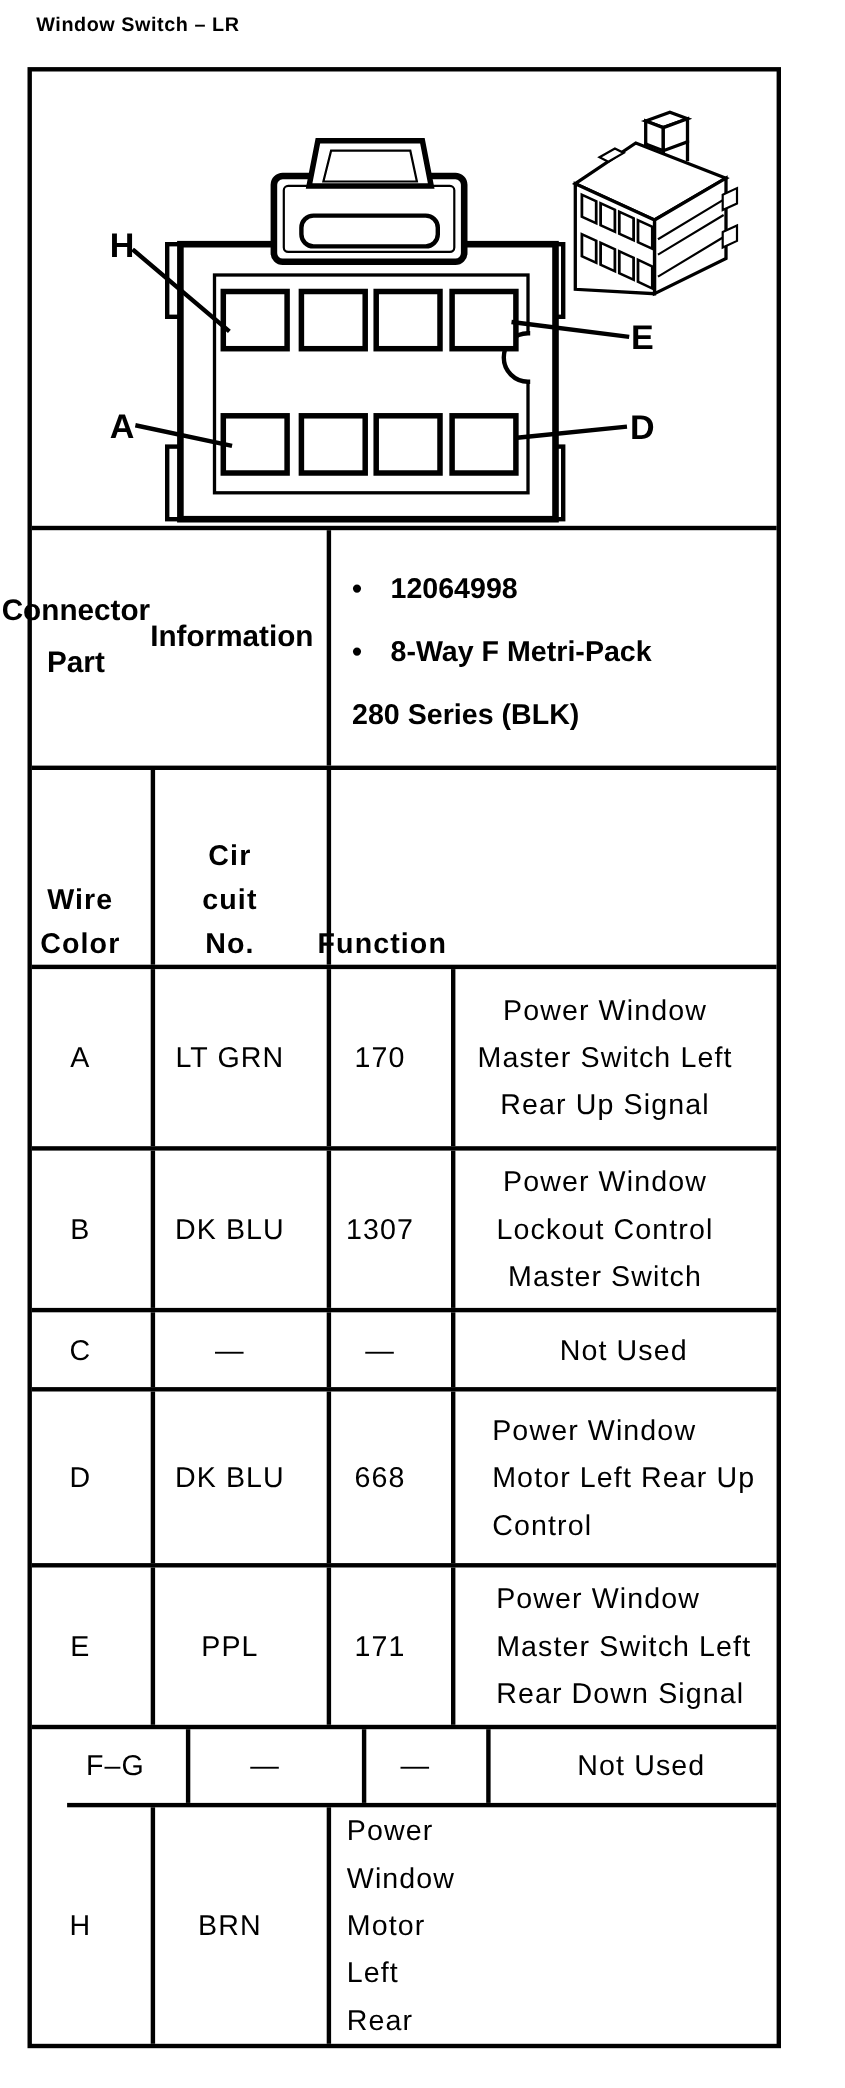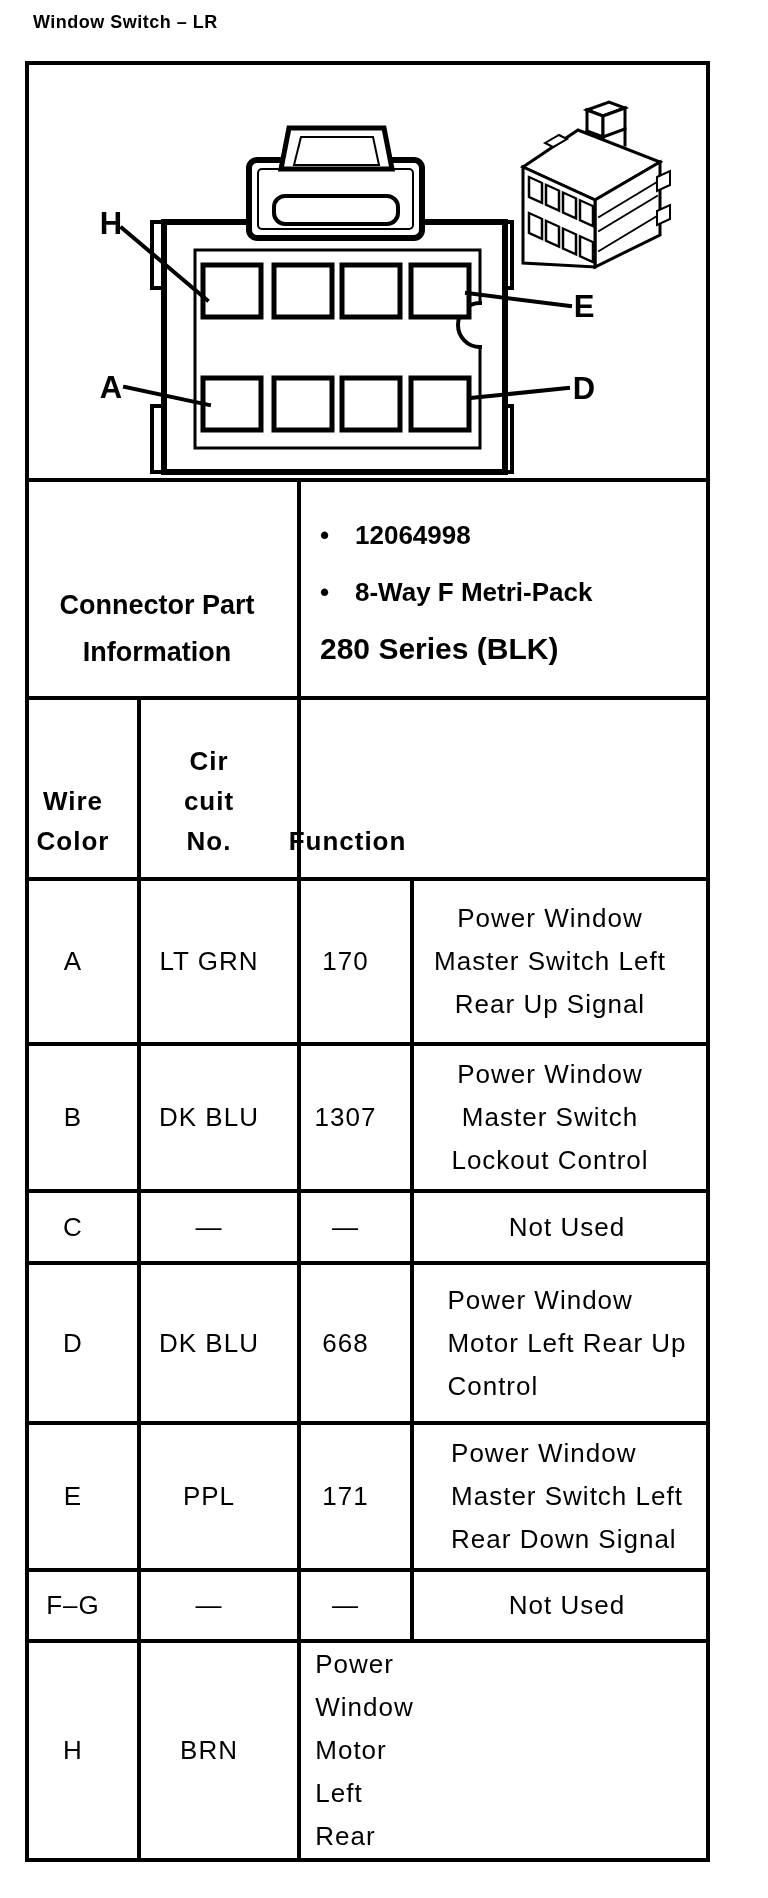--- a/index.html
+++ b/index.html
@@ -18,47 +18,47 @@
   }
   .sec-diagram { height:433px; border-bottom:4px solid #000; overflow:hidden; }
   .sec-diagram svg { display:block; }
 
   .sec-partinfo {
     height:227px; border-bottom:4px solid #000;
     display:grid; grid-template-columns:272px 1fr;
   }
   .pi-heading {
     border-right:4px solid #000;
-    display:flex; flex-direction:column; justify-content:flex-end; align-items:center;
+    display:flex; flex-direction:row; justify-content:flex-end; align-items:center;
     padding-bottom:20px; padding-right:12px;
     font-weight:bold; font-size:27px; line-height:47px; text-align:center;
   }
   .pi-details { padding:36px 10px 0 19px; }
   .pi-item { display:flex; font-weight:bold; font-size:26px; line-height:34px; margin-bottom:23px; }
   .pi-bullet { width:35px; }
-  .pi-cont { font-weight:bold; font-size:30px; line-height:34px;margin-top:12px; }
+  .pi-cont { font-weight:bold; font-size:26px; line-height:34px;margin-top:12px; }
 
   .pt-row {
     display:grid; grid-template-columns:112px 160px 113px 1fr;
     border-bottom:4px solid #000;
   }
   .pt-row:last-child { border-bottom:none; flex:1; }
   .h-header { height:188px; }
   .h171 { height:171px; } .h153 { height:153px; } .h75 { height:75px; }
-  .h166 { height:166px; } .h152 { height:152px; } .h74 { height:74px; }
+  .h166 { height:166px; } .h152 { height:152px; } .h74 { height:74px;margin-left:32px; }
   .c {
     display:flex; align-items:center; justify-content:center;
     border-right:4px solid #000;
     font-size:26px; letter-spacing:1px; padding-right:20px;
     text-align:center; line-height:43px;
   }
   .c.last { border-right:none; }
   .c.fn-left { justify-content:center; text-align:left; padding-right:8px; padding-left:22px; }
   .hc {
-    align-items:flex-end; padding-bottom:16px;
+    align-items:flex-end; padding-bottom:0;
     font-weight:bold; line-height:40px;
   }
 </style>
 </head>
 <body>
 
 <div class="page-title">Window Switch – LR</div>
 
 <div class="doc-box">
 
@@ -207,22 +207,22 @@
     </div>
   </div>
 
   <div class="pt-row h153">
     <div class="c">B</div>
     <div class="c">DK BLU</div>
     <div class="c">1307</div>
     <div class="c last">
       <div>
         <div>Power Window</div>
+        <div>Lockout Control</div>
         <div>Master Switch</div>
-        <div>Lockout Control</div>
       </div>
     </div>
   </div>
 
   <div class="pt-row h75">
     <div class="c">C</div>
     <div class="c">—</div>
     <div class="c">—</div>
     <div class="c last fn-left">
       <div>

